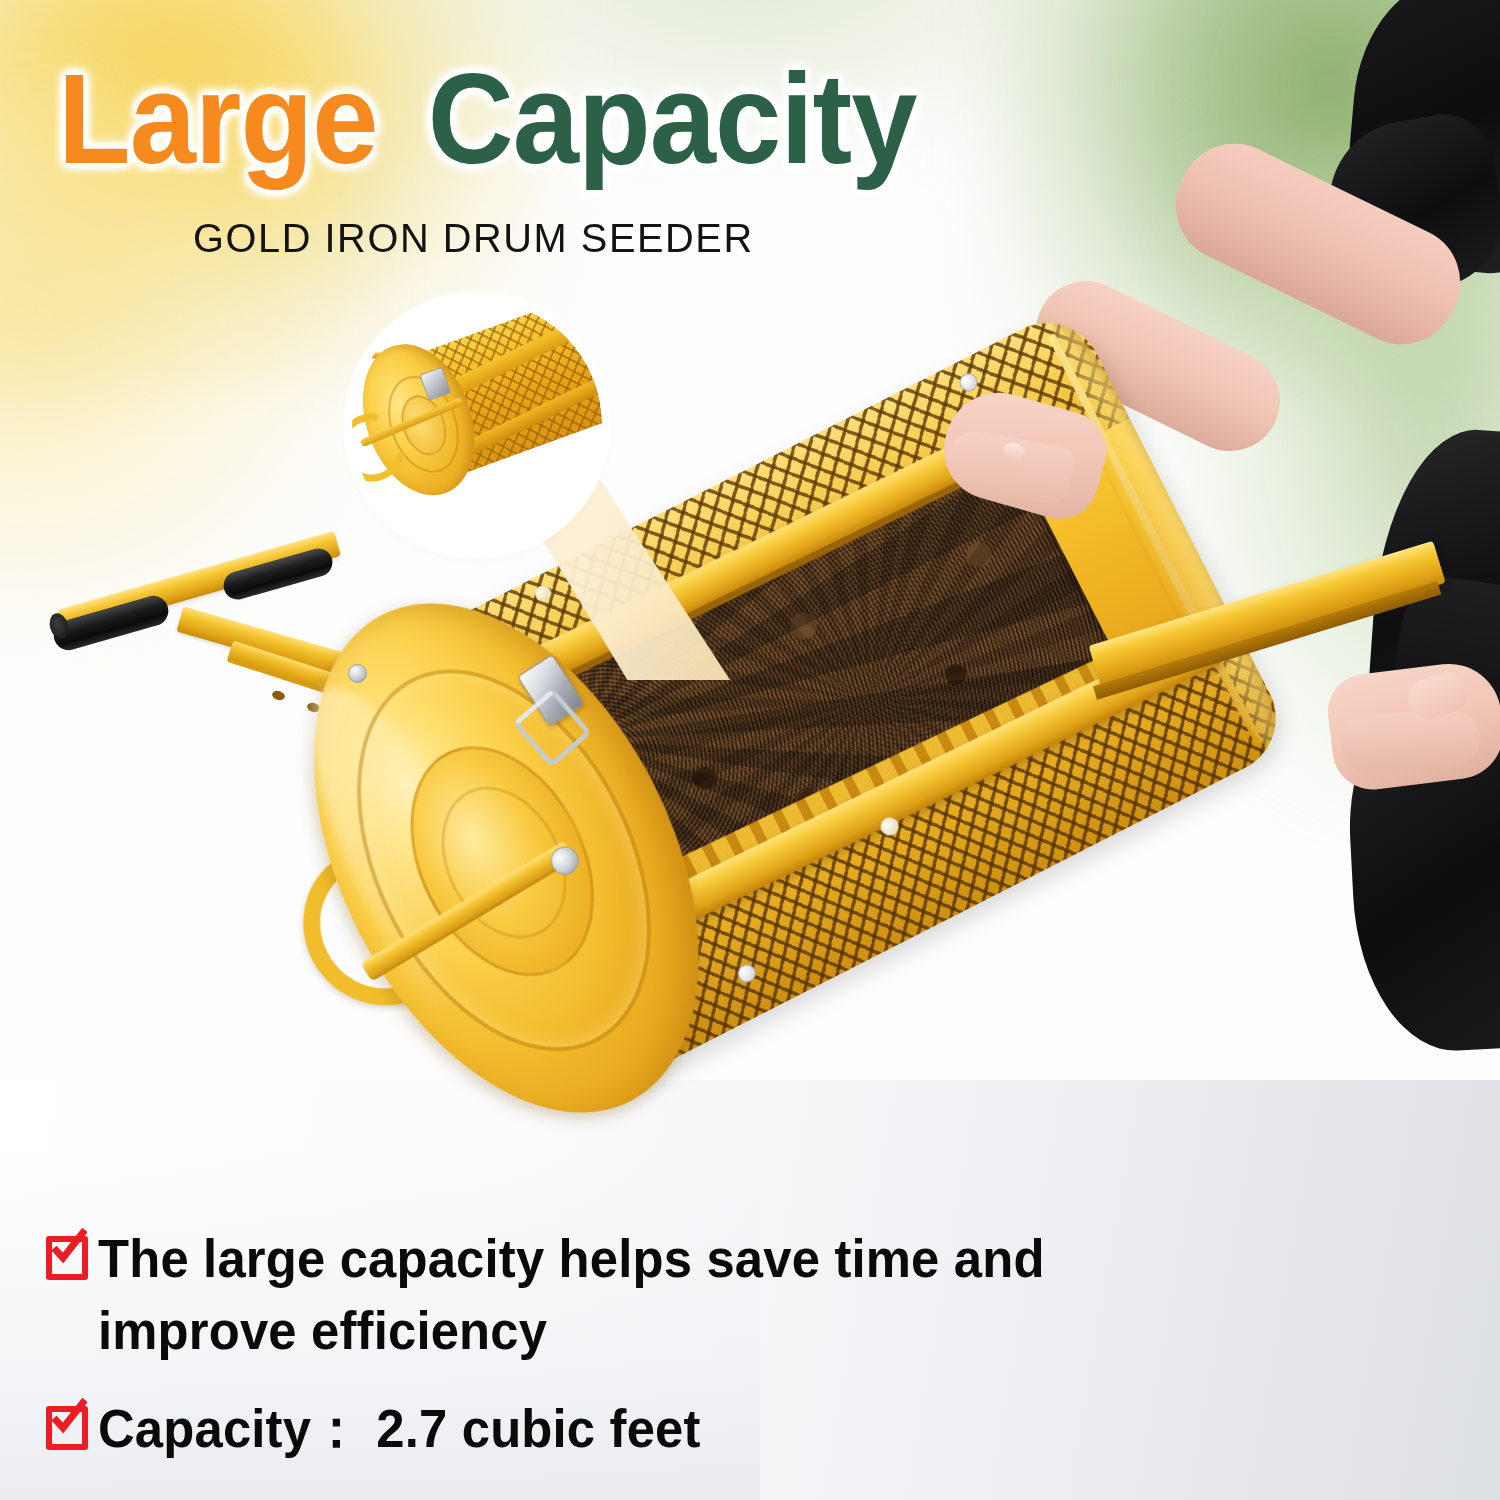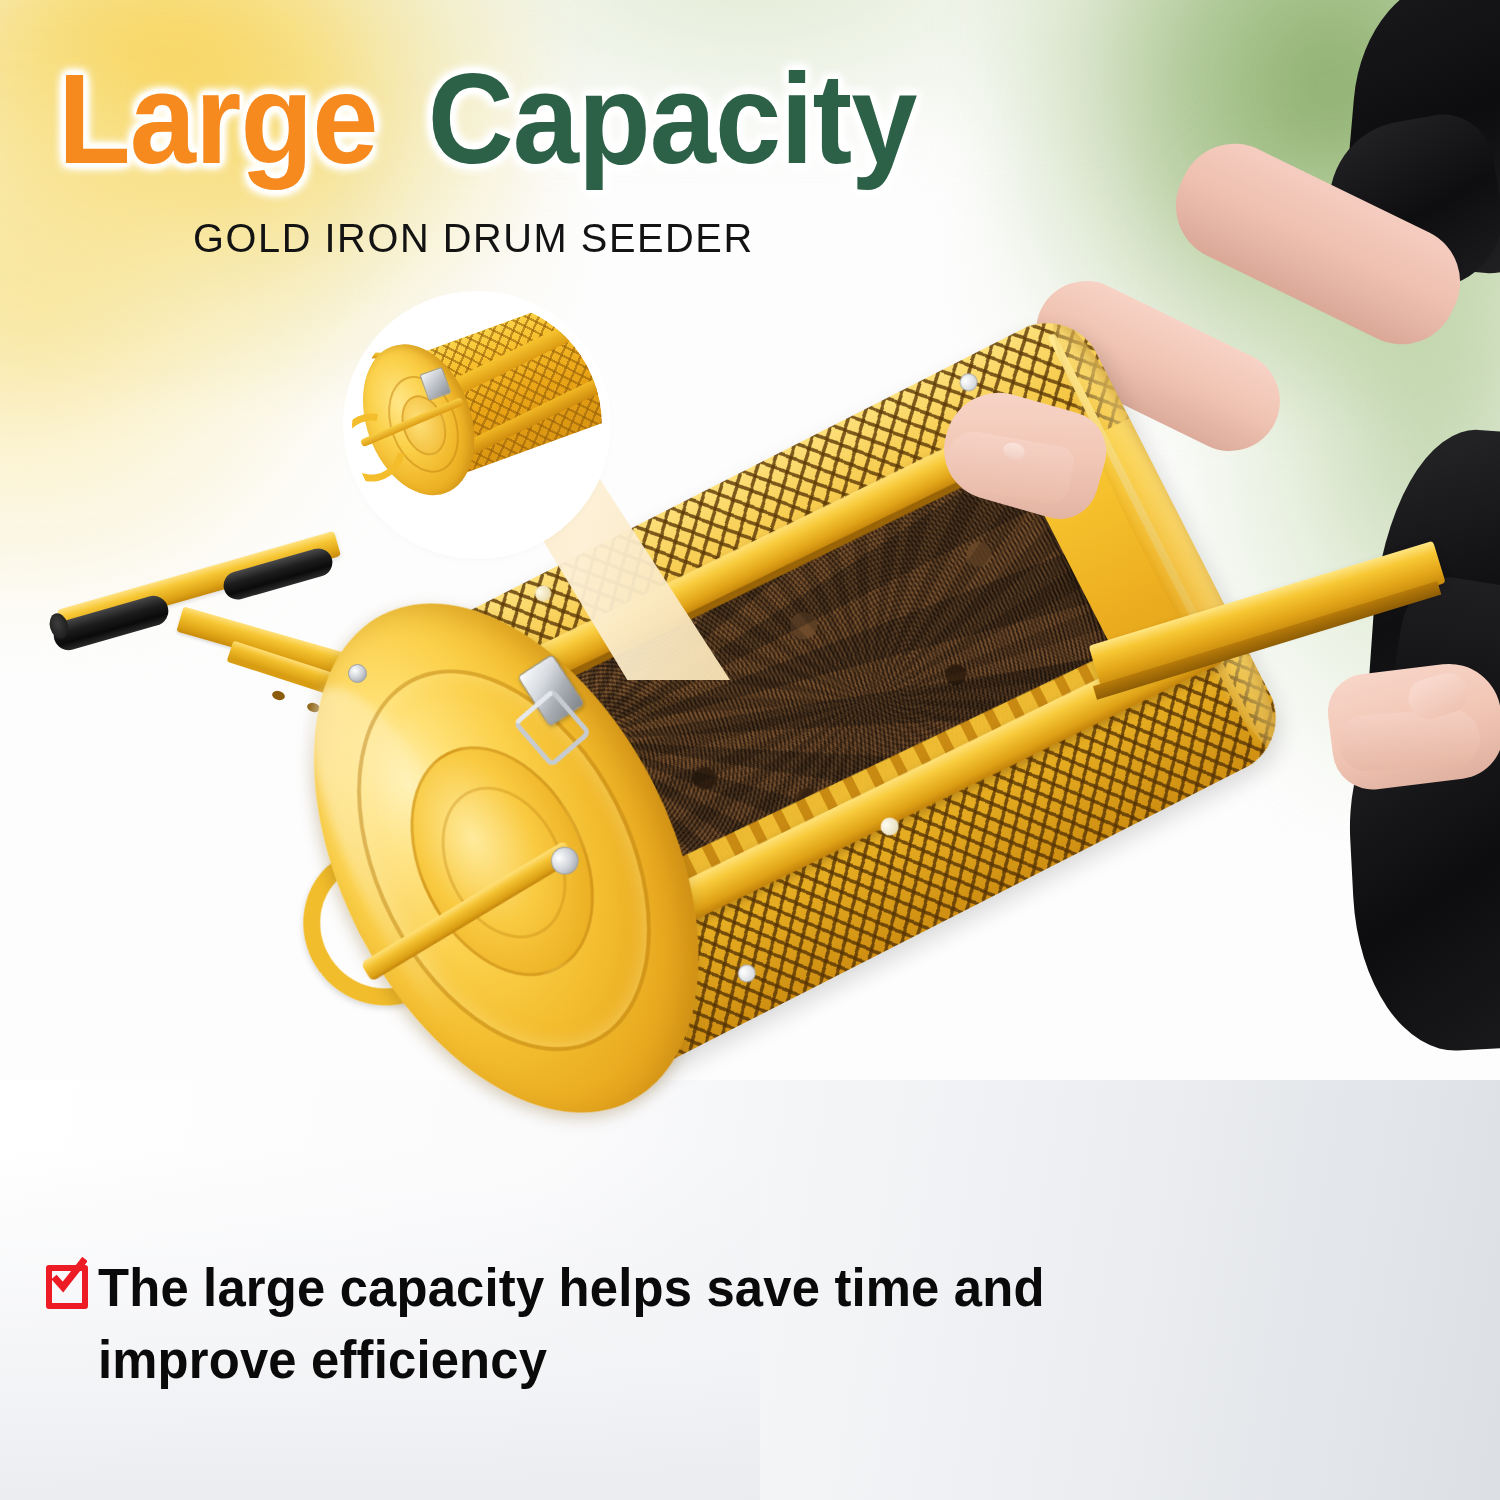--- a/index.html
+++ b/index.html
@@ -438,21 +438,21 @@
     border-radius:4px;z-index:9;
     box-shadow:0 4px 9px rgba(0,0,0,.16);
   }
   .lid-bar-edge{
     position:absolute;left:1095px;top:686px;width:360px;height:14px;
     background:linear-gradient(180deg,#b87b0a,#8e5d05);
     transform:rotate(-17deg);transform-origin:left center;z-index:9;
   }
 
   
-  .bullets{position:absolute;left:44px;top:1251px;width:1300px;}
+  .bullets{position:absolute;left:44px;top:1222px;width:1300px;}
   .bullet{display:flex;align-items:flex-start;margin-bottom:26px;}
   .chk{
     position:relative;width:40px;height:42px;flex:0 0 40px;margin-top:8px;margin-right:14px;
   }
   .chk-box{
     position:absolute;left:2px;top:6px;width:30px;height:32px;
     border:6px solid #ED1C24;border-radius:3px;background:transparent;
   }
   .chk-tick{
     position:absolute;left:3px;top:-2px;width:40px;height:40px;
@@ -577,16 +577,27 @@
         <div class="chk-box" style="border-color: rgb(237, 28, 36);"></div>
         <div class="chk-tick">
           <svg width="40" height="40" viewBox="0 0 40 40" aria-hidden="true">
             <path d="M7 20 L16 30 L38 2" fill="none" stroke="#ED1C24" stroke-width="7" stroke-linecap="butt" stroke-linejoin="miter"></path>
           </svg>
         </div>
       </div>
       <div class="bullet-text">The large capacity helps save time and improve efficiency</div>
     </div>
 
+    <div class="bullet bullet2">
+      <div class="chk">
+        <div class="chk-box" style="border-color: rgb(237, 28, 36);"></div>
+        <div class="chk-tick">
+          <svg width="40" height="40" viewBox="0 0 40 40" aria-hidden="true">
+            <path d="M7 20 L16 30 L38 2" fill="none" stroke="#ED1C24" stroke-width="7" stroke-linecap="butt" stroke-linejoin="miter"></path>
+          </svg>
+        </div>
+      </div>
+      <div class="bullet-text">Capacity： 2.7 cubic feet</div>
+    </div>
 
   </div>
 
 </div>
 
 </body></html>

